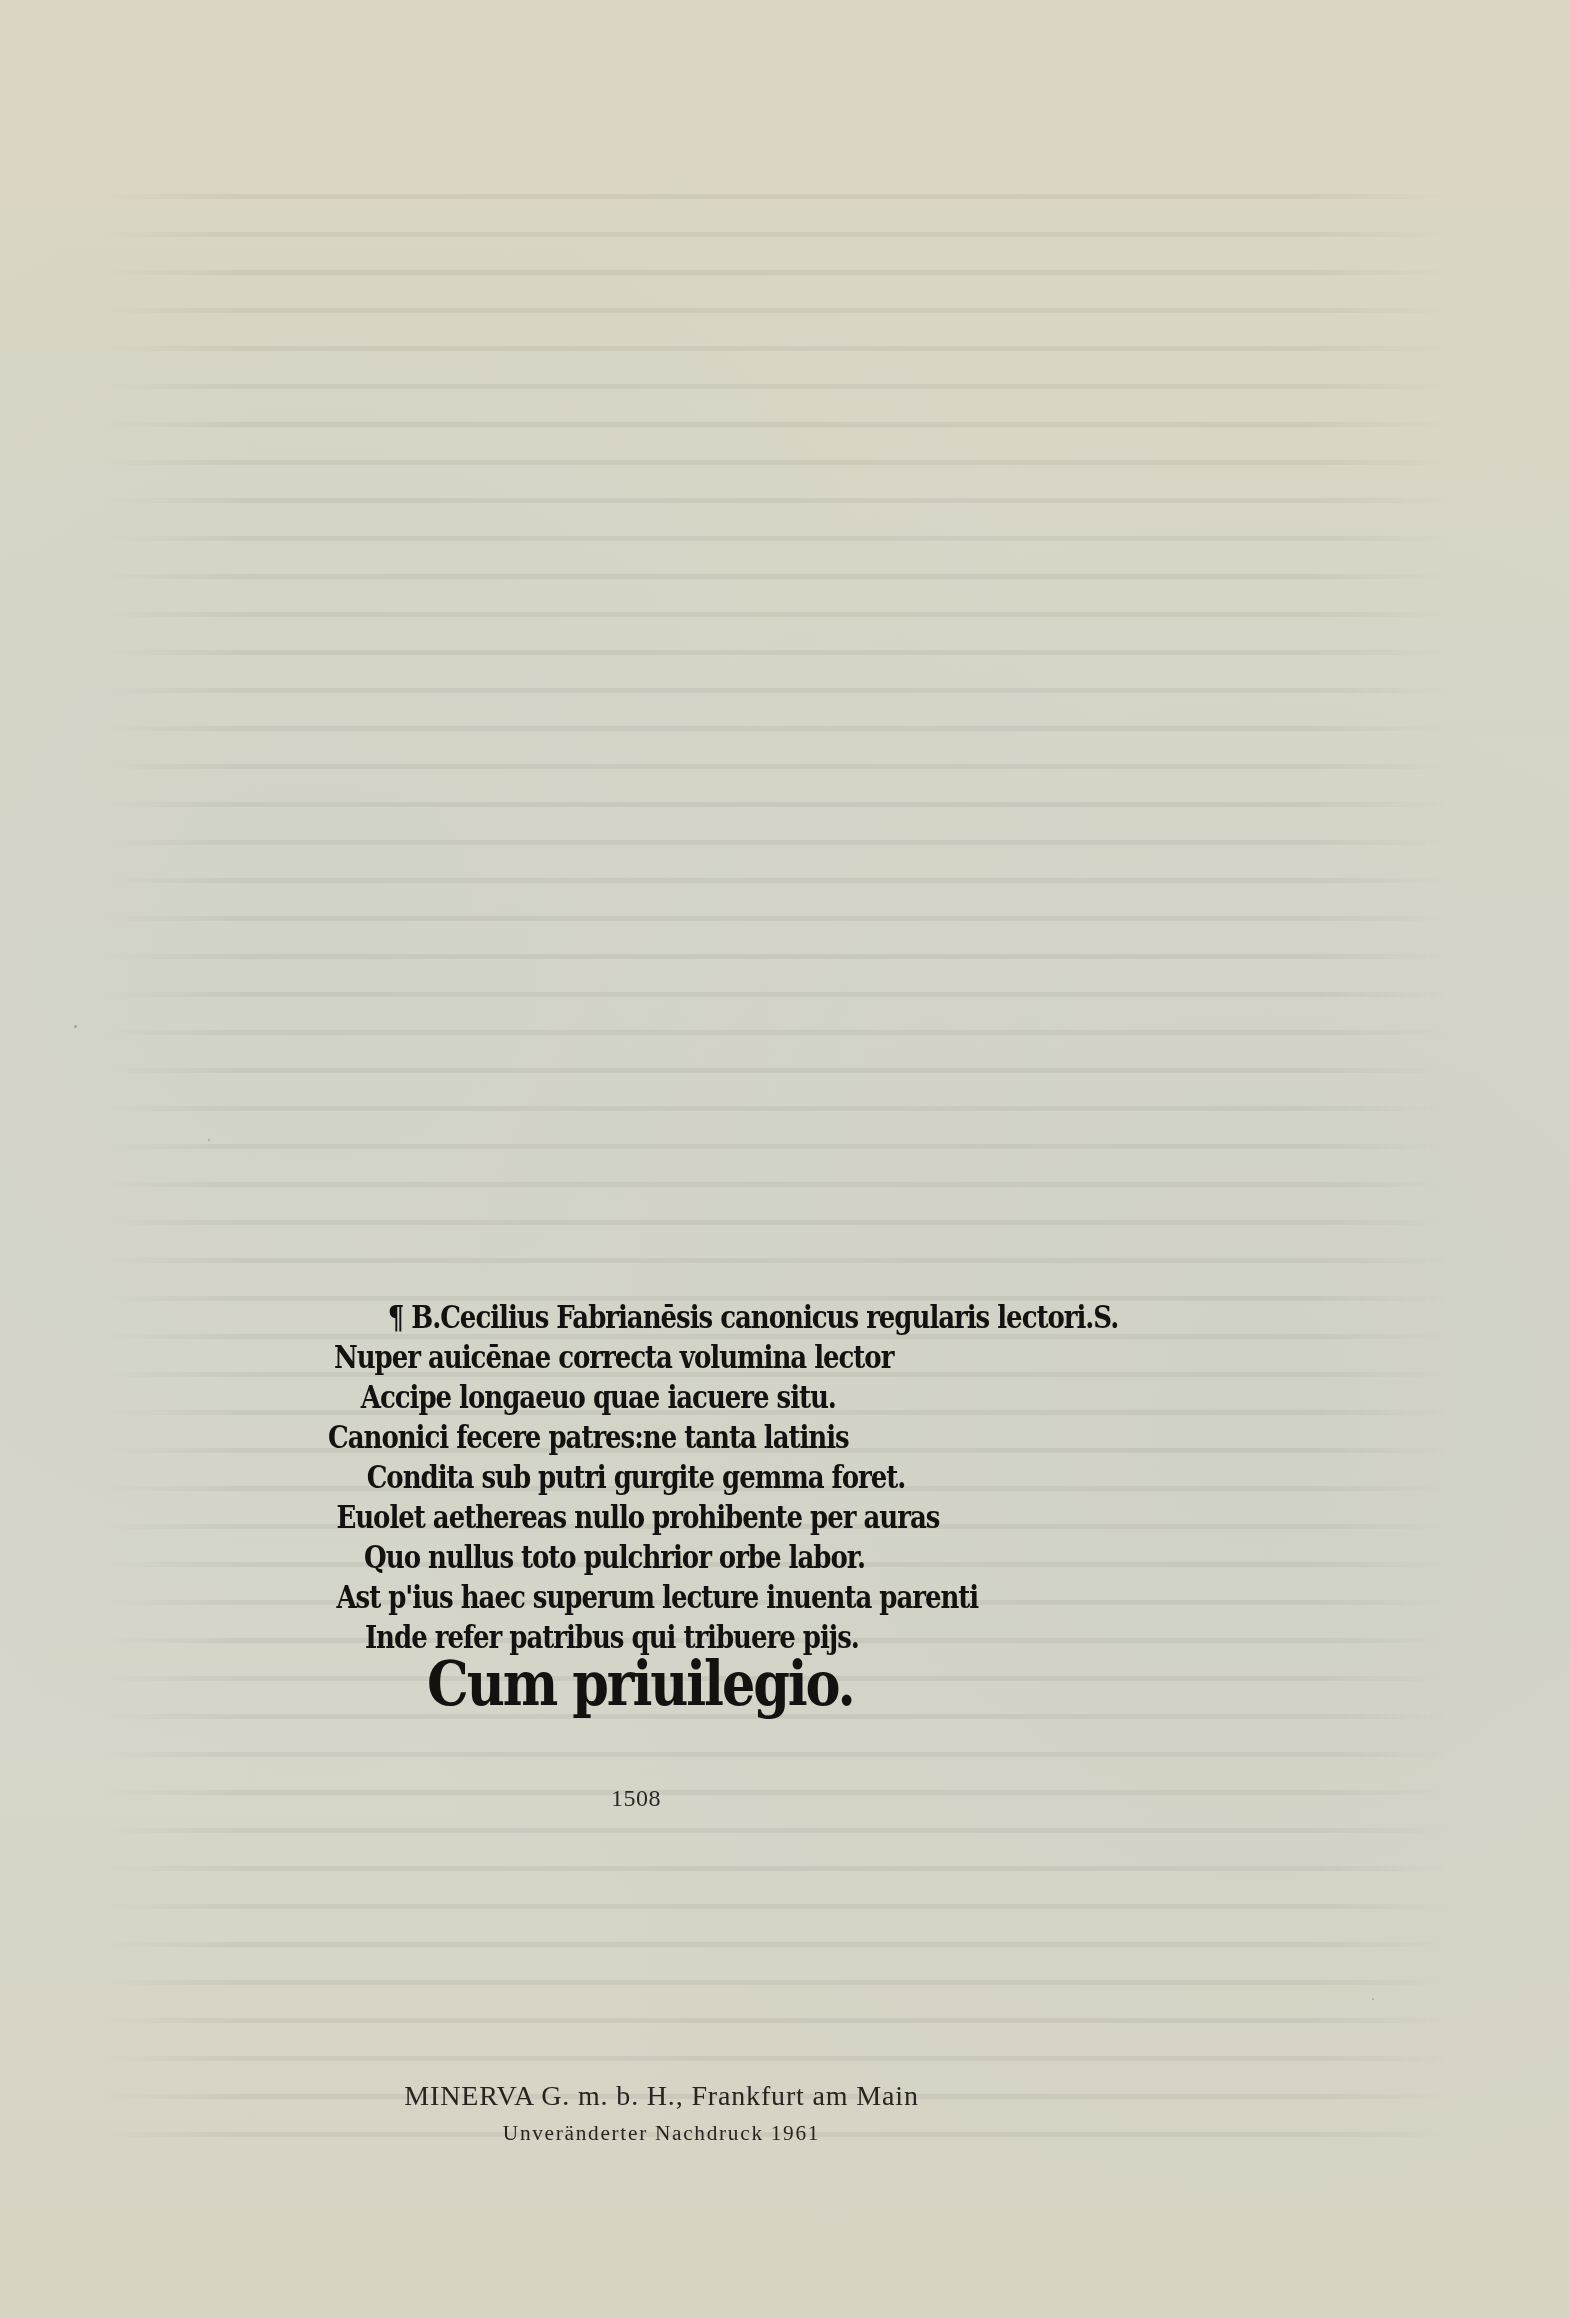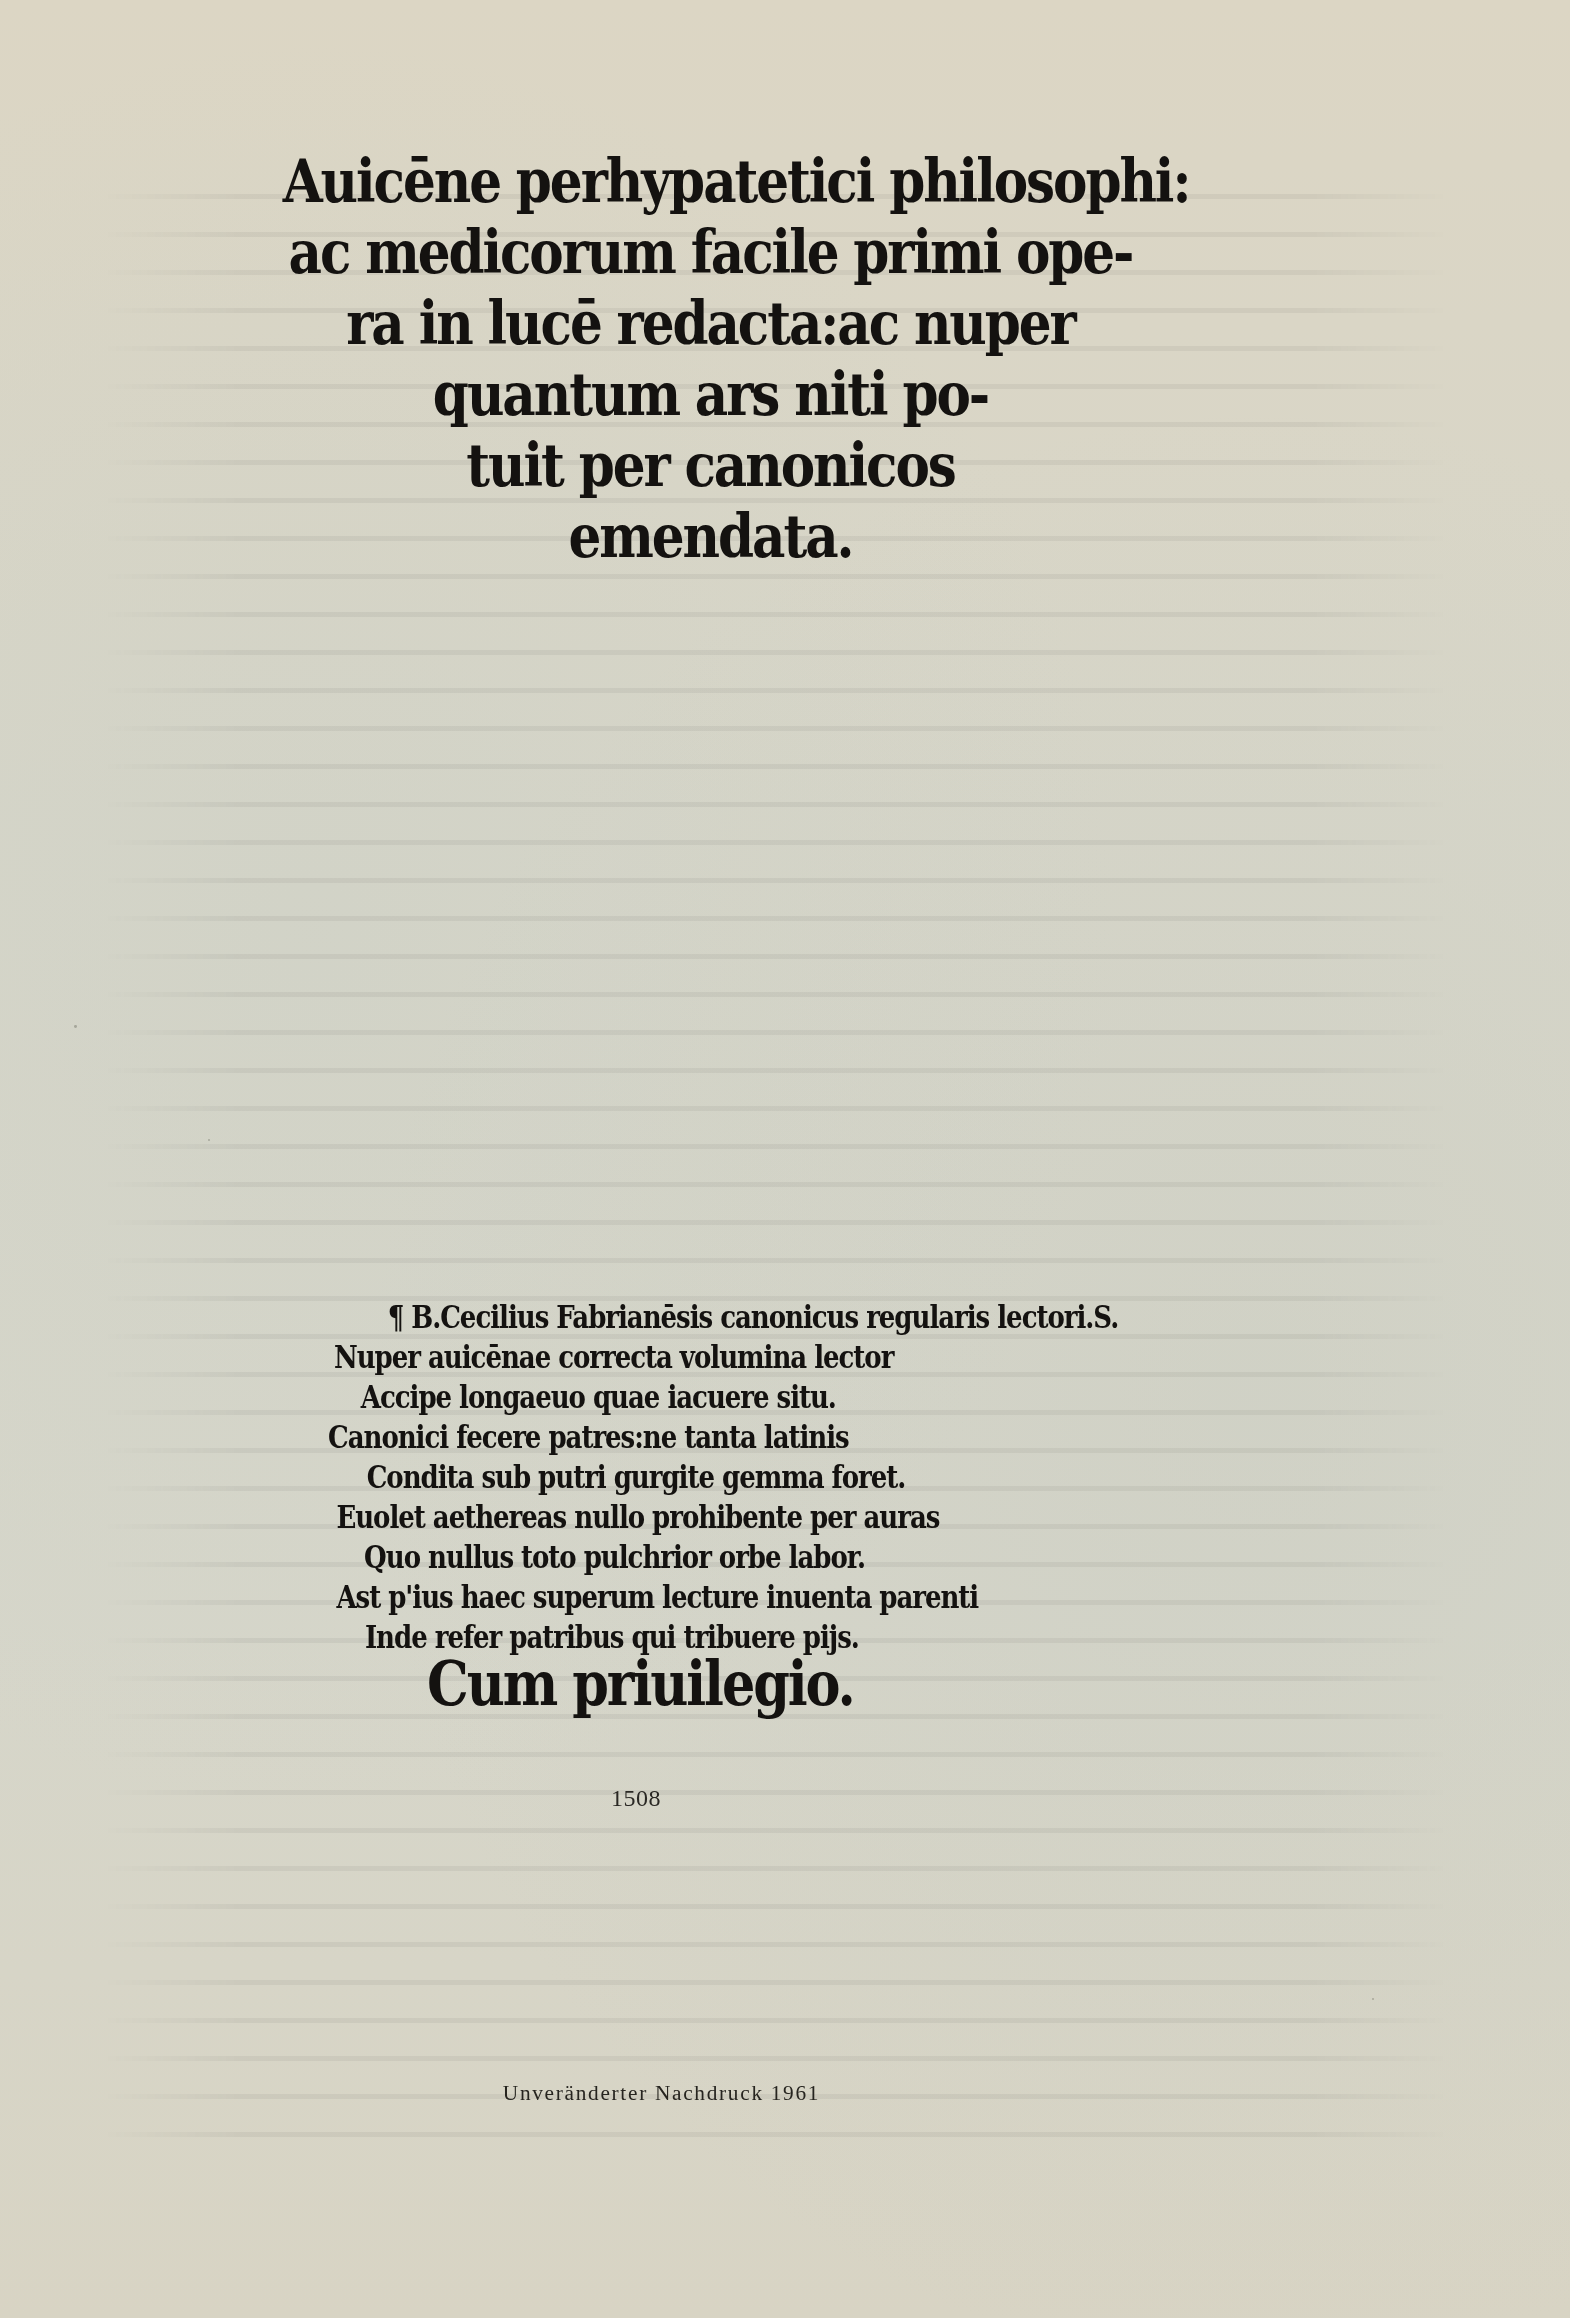--- a/index.html
+++ b/index.html
@@ -136,47 +136,40 @@
       border-radius: 50%;
       background: rgba(80,80,70,0.35);
     }
   </style>
 </head>
 <body>
 
 <div class="page">
   <div class="bleed"></div>
 
-  <div class="title-block">
-    <div class="title-line blackletter">Auicēne perhypatetici philosophi:</div>
-    <div class="title-line blackletter">ac medicorum facile primi ope-</div>
-    <div class="title-line blackletter">ra in lucē redacta:ac nuper</div>
-    <div class="title-line blackletter">quantum ars niti po-</div>
-    <div class="title-line blackletter">tuit per canonicos</div>
-    <div class="title-line blackletter">emendata.</div>
-  </div>
 
 
   <div class="epigram">
     <div class="ep-line ep-heading blackletter">¶ B.Cecilius Fabrianēsis canonicus regularis lectori.S.</div>
     <div class="ep-line ep-i0 blackletter">Nuper auicēnae correcta volumina lector</div>
     <div class="ep-line ep-i1 blackletter">Accipe longaeuo quae iacuere situ.</div>
     <div class="ep-line ep-i2 blackletter">Canonici fecere patres:ne tanta latinis</div>
     <div class="ep-line ep-i3 blackletter">Condita sub putri gurgite gemma foret.</div>
     <div class="ep-line ep-i4 blackletter">Euolet aethereas nullo prohibente per auras</div>
     <div class="ep-line ep-i5 blackletter">Quo nullus toto pulchrior orbe labor.</div>
     <div class="ep-line ep-i6 blackletter">Ast p'ius haec superum lecture inuenta parenti</div>
     <div class="ep-line ep-i7 blackletter">Inde refer patribus qui tribuere pijs.</div>
   </div>
 
   <div class="privilege blackletter">Cum priuilegio.</div>
 
   <div class="year">1508</div>
 
   <div class="publisher">
+    <div class="publisher-line">MINERVA G. m. b. H., Frankfurt am Main</div>
     <div class="reprint-line">Unveränderter Nachdruck 1961</div>
   </div>
 
   <div class="speck" style="left:74px; top:1025px;"></div>
   <div class="speck" style="left:208px; top:1139px; width:2.1px; height:2.1px;"></div>
   <div class="speck" style="left:1372px; top:1998px; width:2.1px; height:2.1px;"></div>
 </div>
 
 
 </body></html>

